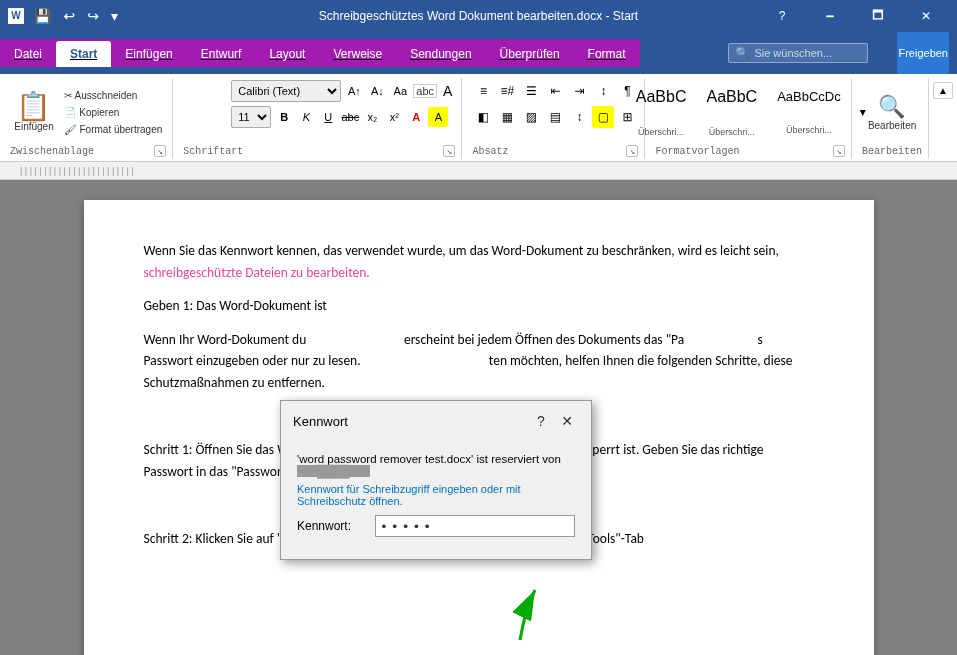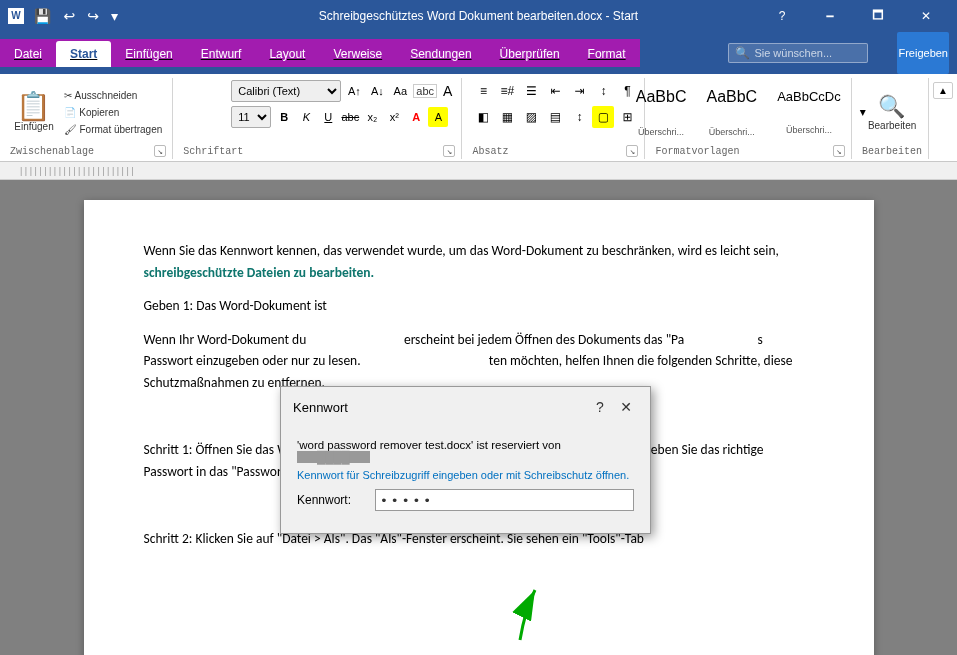--- a/index.html
+++ b/index.html
@@ -99,26 +99,26 @@
     .edit-label { font-size: 10px; color: #333; }
 
     
     .ruler { height: 18px; background: #f0f0f0; border-bottom: 1px solid #d0d0d0; display: flex; align-items: center; padding: 0 20px; font-size: 9px; color: #999; position: relative; }
 
     
     .doc-area { background: #808080; overflow-y: auto; height: calc(655px - 32px - 90px - 18px - 24px); display: flex; justify-content: center; padding: 20px 0; }
     .doc-page { background: white; width: 790px; min-height: 500px; padding: 40px 60px; box-shadow: 0 2px 8px rgba(0,0,0,0.3); position: relative; }
     .doc-text { font-size: 13.5px; color: #000; line-height: 1.6; font-family: Calibri, Arial, sans-serif; }
     .doc-text p { margin-bottom: 12px; }
-    .doc-text .red { color: #0f766e; font-weight: bold; }
+    .doc-text .red { color: #ec4899; }
     .dialog {
       position: absolute;
-      top: 206px;
+      top: 220px;
       left: 280px;
-      width: 371px;
+      width: 312px;
       background: #f0f0f0;
       border: 1px solid #999;
       box-shadow: 3px 3px 10px rgba(0,0,0,0.4);
       z-index: 101;
       font-family: 'Segoe UI', Arial, sans-serif;
     }
     .dialog-title-bar {
       background: #f0f0f0;
       padding: 8px 12px;
       display: flex;

